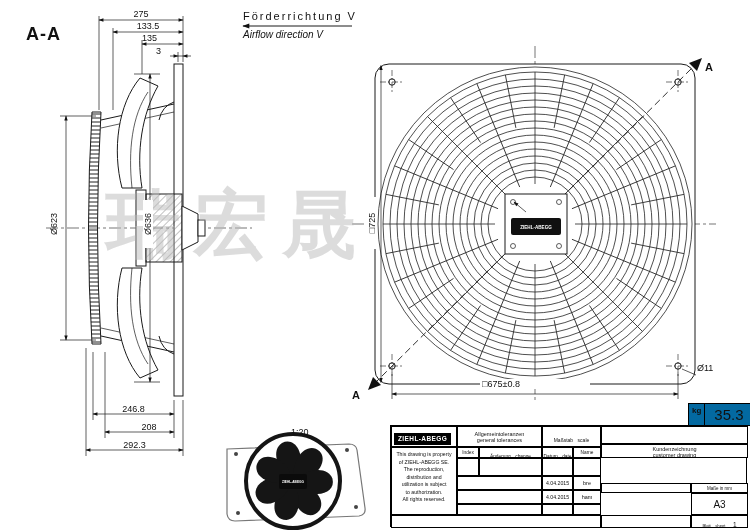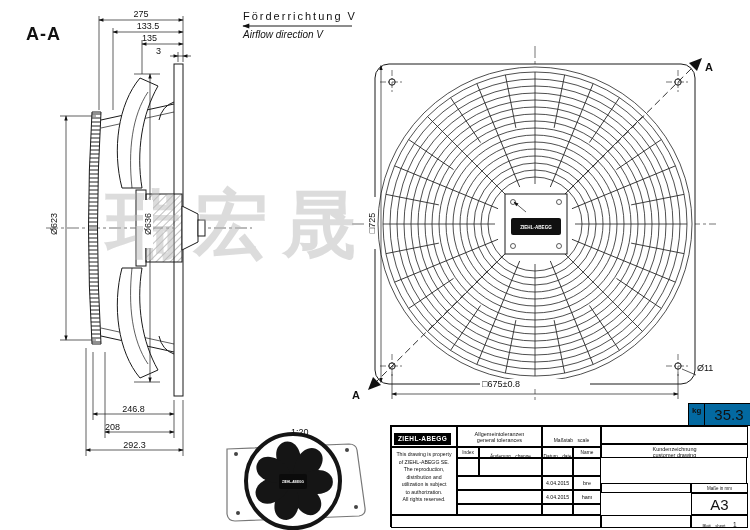--- a/index.html
+++ b/index.html
@@ -231,21 +231,21 @@
 
   <span class="lbl" style="left:99px;top:9px;width:84px;text-align:center">275</span>
   <span class="lbl" style="left:113px;top:21px;width:70px;text-align:center">133.5</span>
   <span class="lbl" style="left:142px;top:33px;width:41px;text-align:left">135</span>
   <span class="lbl" style="left:156px;top:46px">3</span>
 
   <span class="lbl rot" style="left:30px;top:219px;width:48px;text-align:center">Ø623</span>
   <span class="lbl rot bgw" style="left:124px;top:219px;width:48px;text-align:center">Ø636</span>
 
   <span class="lbl" style="left:93px;top:404px;width:81px;text-align:center">246.8</span>
-  <span class="lbl" style="left:105px;top:422px;width:88px;">208</span>
+  <span class="lbl" style="left:105px;top:422px;width:88px;text-align:center">208</span>
   <span class="lbl" style="left:86px;top:440px;width:97px;text-align:center">292.3</span>
 
   <span class="lbl" style="left:243px;top:10px;font-size:11px;letter-spacing:2px">Förderrichtung V</span>
   <span class="lbl" style="left:243px;top:29px;font-size:10px;font-style:italic">Airflow direction V</span>
 
   <span class="lbl rot bgw" style="left:346px;top:218px;width:52px;text-align:center">□725</span>
   <span class="lbl bgw" style="left:480px;top:379px;width:110px;">□675±0.8</span>
   <span class="lbl" style="left:697px;top:363px">Ø11</span>
 
   <span class="lbl" style="left:705px;top:61px;font-size:11px;font-weight:bold">A</span>
@@ -333,21 +333,21 @@
       <span class="t5" style="margin-left:5px">replacement for</span>
     </div>
 
 
     <div class="c" style="left:210px;top:57px;width:90px;height:10px;padding:1px 2px">
       
       
     </div>
     <div class="c ctr t45" style="left:300px;top:57px;width:57px;height:10px;line-height:9px">Maße in mm</div>
 
-    <div class="c ctr" style="left:300px;top:67px;width:57px;height:22px;font-size:15px;line-height:21px">A3</div>
+    <div class="c ctr" style="left:300px;top:67px;width:57px;height:22px;font-size:10px;line-height:21px">A3</div>
 
     <div class="c" style="left:210px;top:89px;width:90px;height:13px;padding:2px 2px">
       
       
     </div>
     <div class="c ctr" style="left:300px;top:89px;width:57px;height:13px;line-height:11px">
       <span class="t42">Blatt</span>
       <span class="t42">sheet</span>
       <span style="font-size:6.5px;margin-left:3px">1</span>
     </div>

